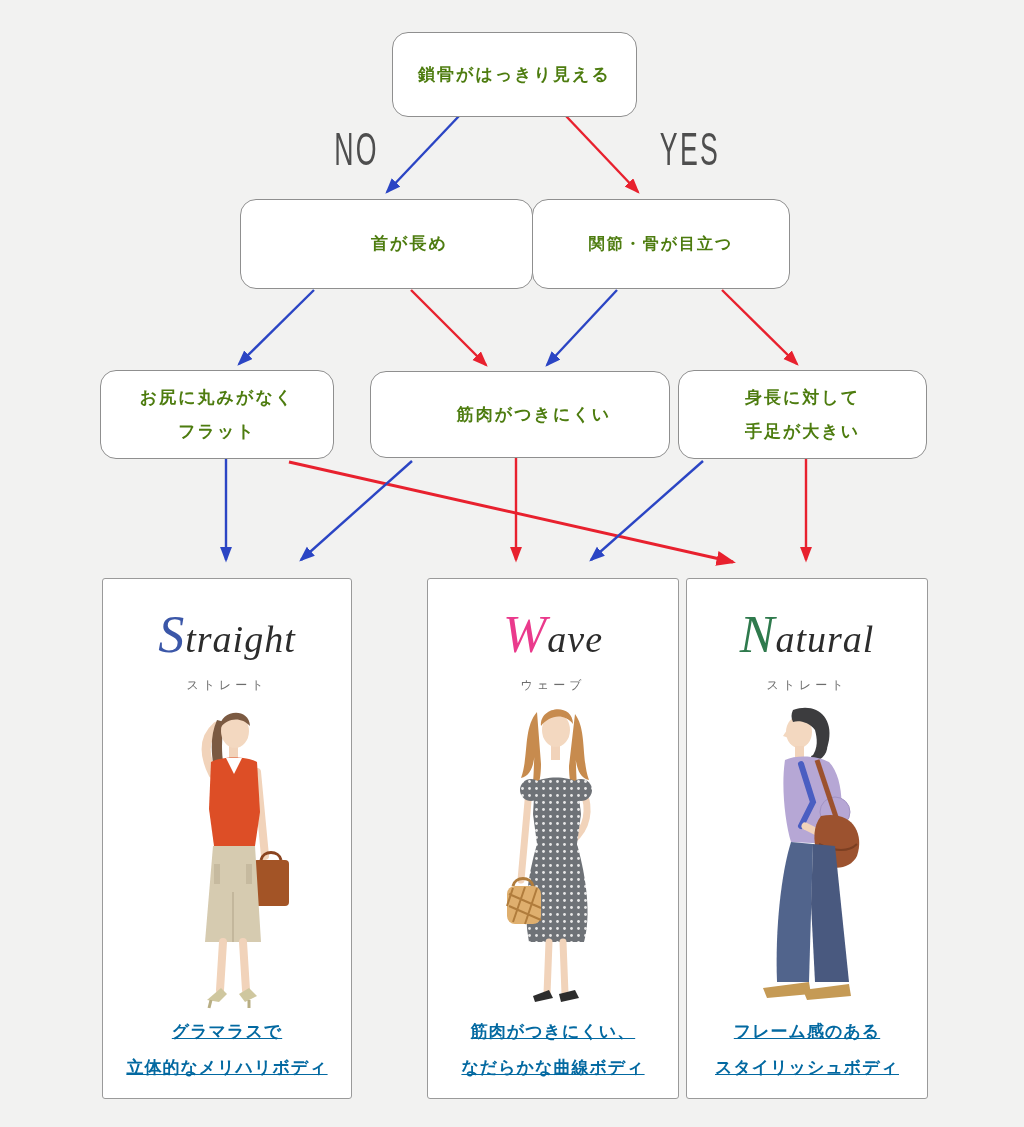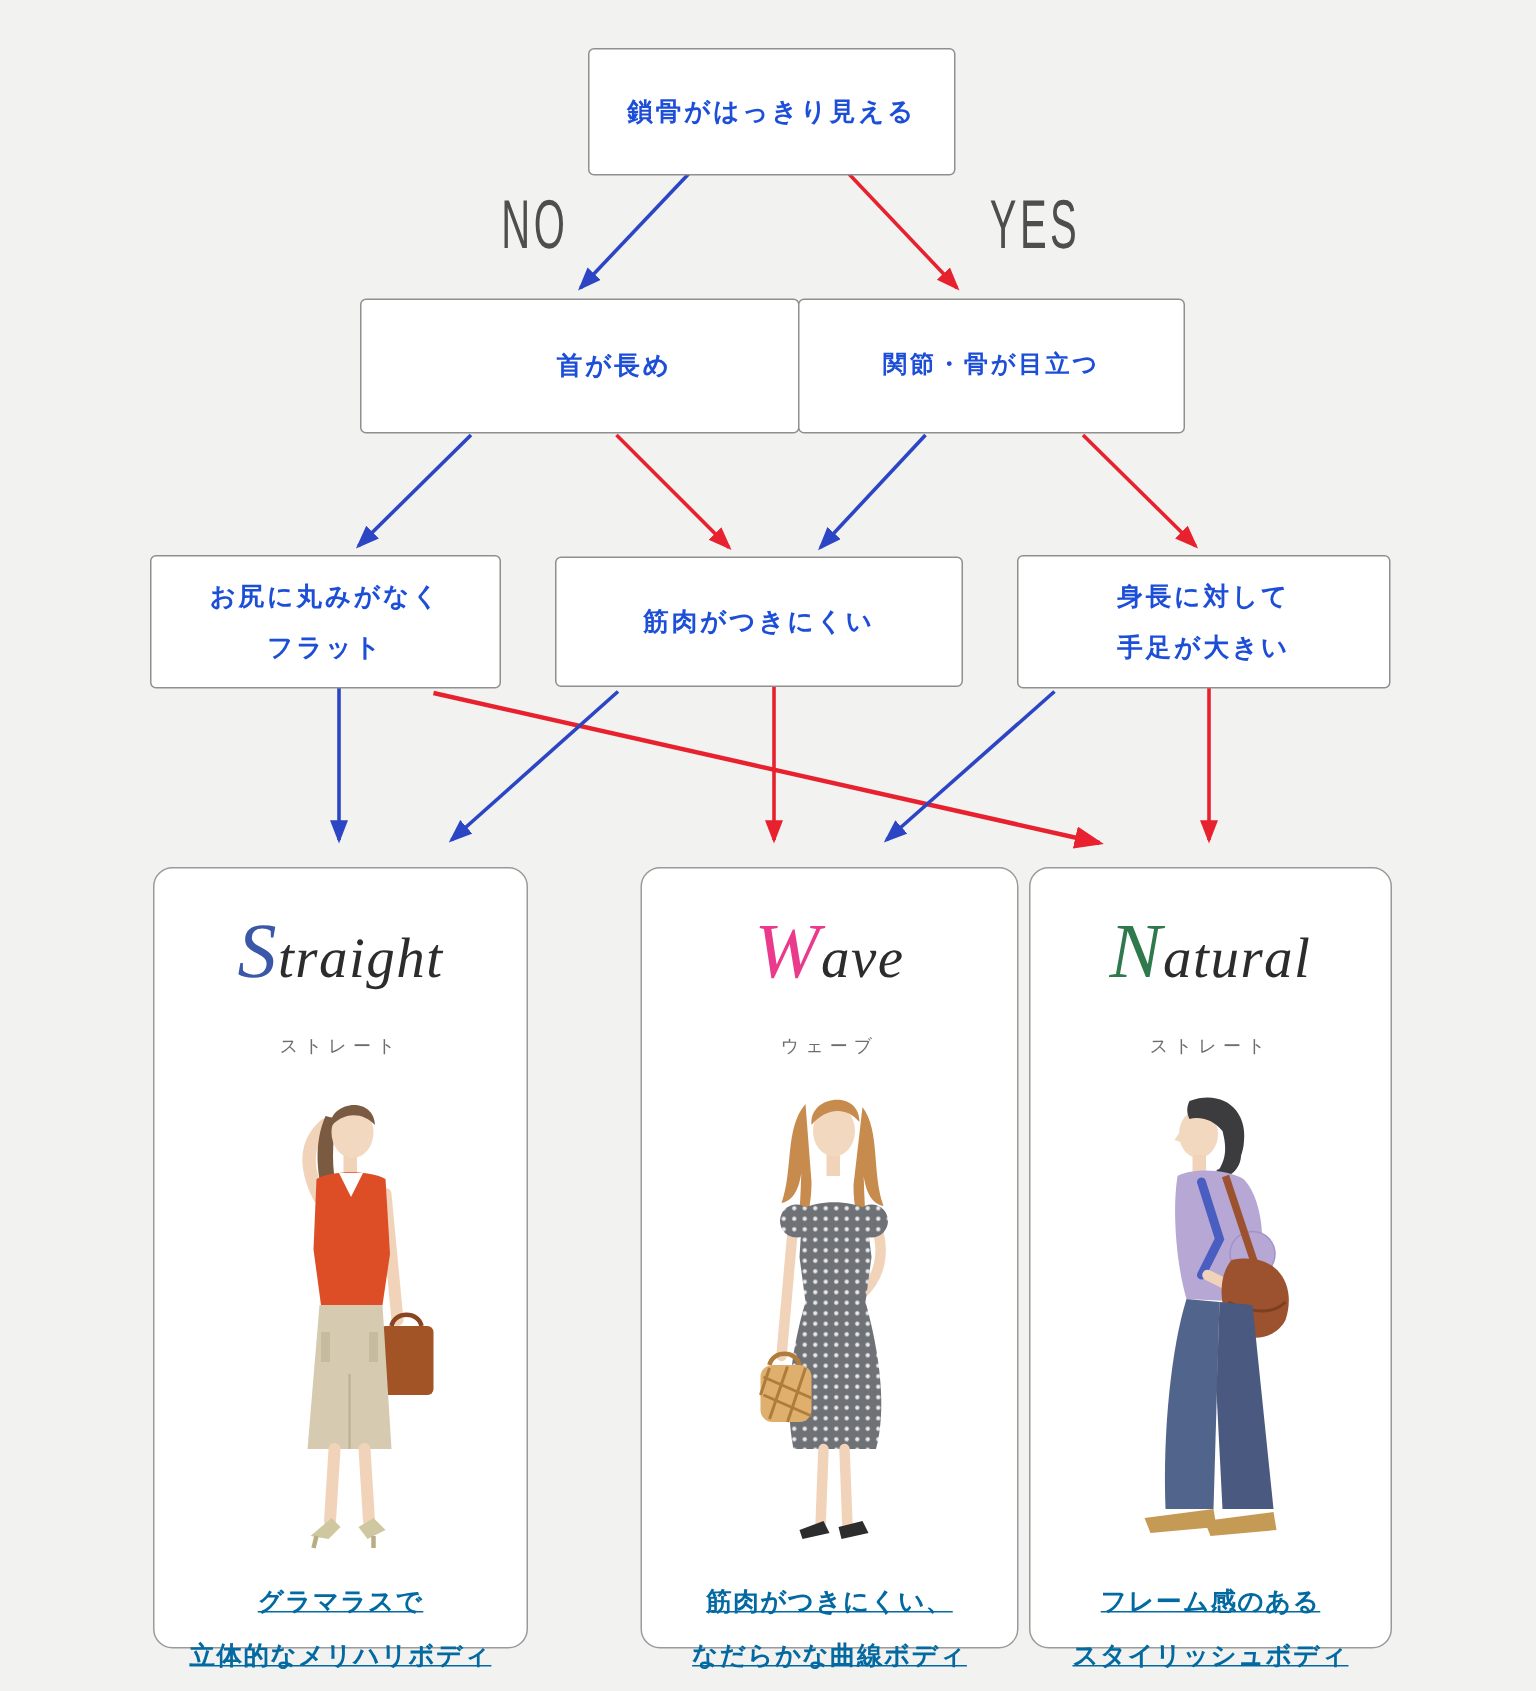--- a/index.html
+++ b/index.html
@@ -12,35 +12,35 @@
   .stage{position:absolute;inset:0;}
   svg.arrows{position:absolute;left:0;top:0;pointer-events:none;z-index:1;}
   .edge-blue{stroke:var(--no-blue,#2b45c4);stroke-width:2.4;fill:none;}
   .edge-red{stroke:var(--yes-red,#e8212e);stroke-width:2.4;fill:none;}
   .edge-red.thick{stroke-width:3;}
   .mhead-blue{fill:var(--no-blue,#2b45c4);}
   .mhead-red{fill:var(--yes-red,#e8212e);}
 
   .qbox{
     position:absolute;z-index:2;background:#fff;
-    border:1px solid #8f8f8f;border-radius:4px;
+    border:1px solid #8f8f8f;border-radius:16px;
     display:flex;flex-direction:column;align-items:center;justify-content:center;
-    font-size:17px;font-weight:700;letter-spacing:2px;color:#1d4ed8;
+    font-size:17px;font-weight:700;letter-spacing:2px;color:#4d7c0f;
     line-height:1.95;text-align:center;
     box-shadow:0 0 0 0 transparent;
   }
   .branch-label{
     position:absolute;z-index:2;color:#4e4e4e;
     font-size:46px;font-weight:400;letter-spacing:4px;
     transform:scaleX(.58);transform-origin:center;
   }
   .card{
     position:absolute;z-index:2;top:578px;height:519px;background:#fff;
-    border:1px solid #9a9a9a;border-radius:13px;
-    display:flex;flex-direction:column;align-items:center;gap:12px;
+    border:1px solid #9a9a9a;border-radius:3px;
+    display:flex;flex-direction:column;align-items:center;
   }
   .card-title{
     margin-top:30px;
     font-family:"Liberation Serif","DejaVu Serif",serif;font-style:italic;
     font-size:38px;color:#2c2c2c;letter-spacing:1px;line-height:1;
   }
   .card-title .cap{font-size:52px;}
   .card-straight .cap{color:var(--accent-straight,#3b57a8);}
   .card-wave .cap{color:var(--accent-wave,#ea3a8c);}
   .card-natural .cap{color:var(--accent-natural,#2f7a4d);}
@@ -99,21 +99,21 @@
 
   <div class="qbox" style="left:532px;top:199px;width:256px;height:88px;font-size:16px;">
     <span>関節・骨が目立つ</span>
   </div>
 
   <div class="qbox" style="left:100px;top:370px;width:232px;height:87px;">
     <span>お尻に丸みがなく</span>
     <span>フラット</span>
   </div>
 
-  <div class="qbox" style="left:370px;top:371px;width:270px;height:85px;">
+  <div class="qbox" style="left:370px;top:371px;width:270px;height:85px;padding-left:28px;">
     <span>筋肉がつきにくい</span>
   </div>
 
   <div class="qbox" style="left:678px;top:370px;width:247px;height:87px;">
     <span>身長に対して</span>
     <span>手足が大きい</span>
   </div>
 
   <div class="card card-straight" style="left:102px;width:248px;">
     <div class="card-title">

